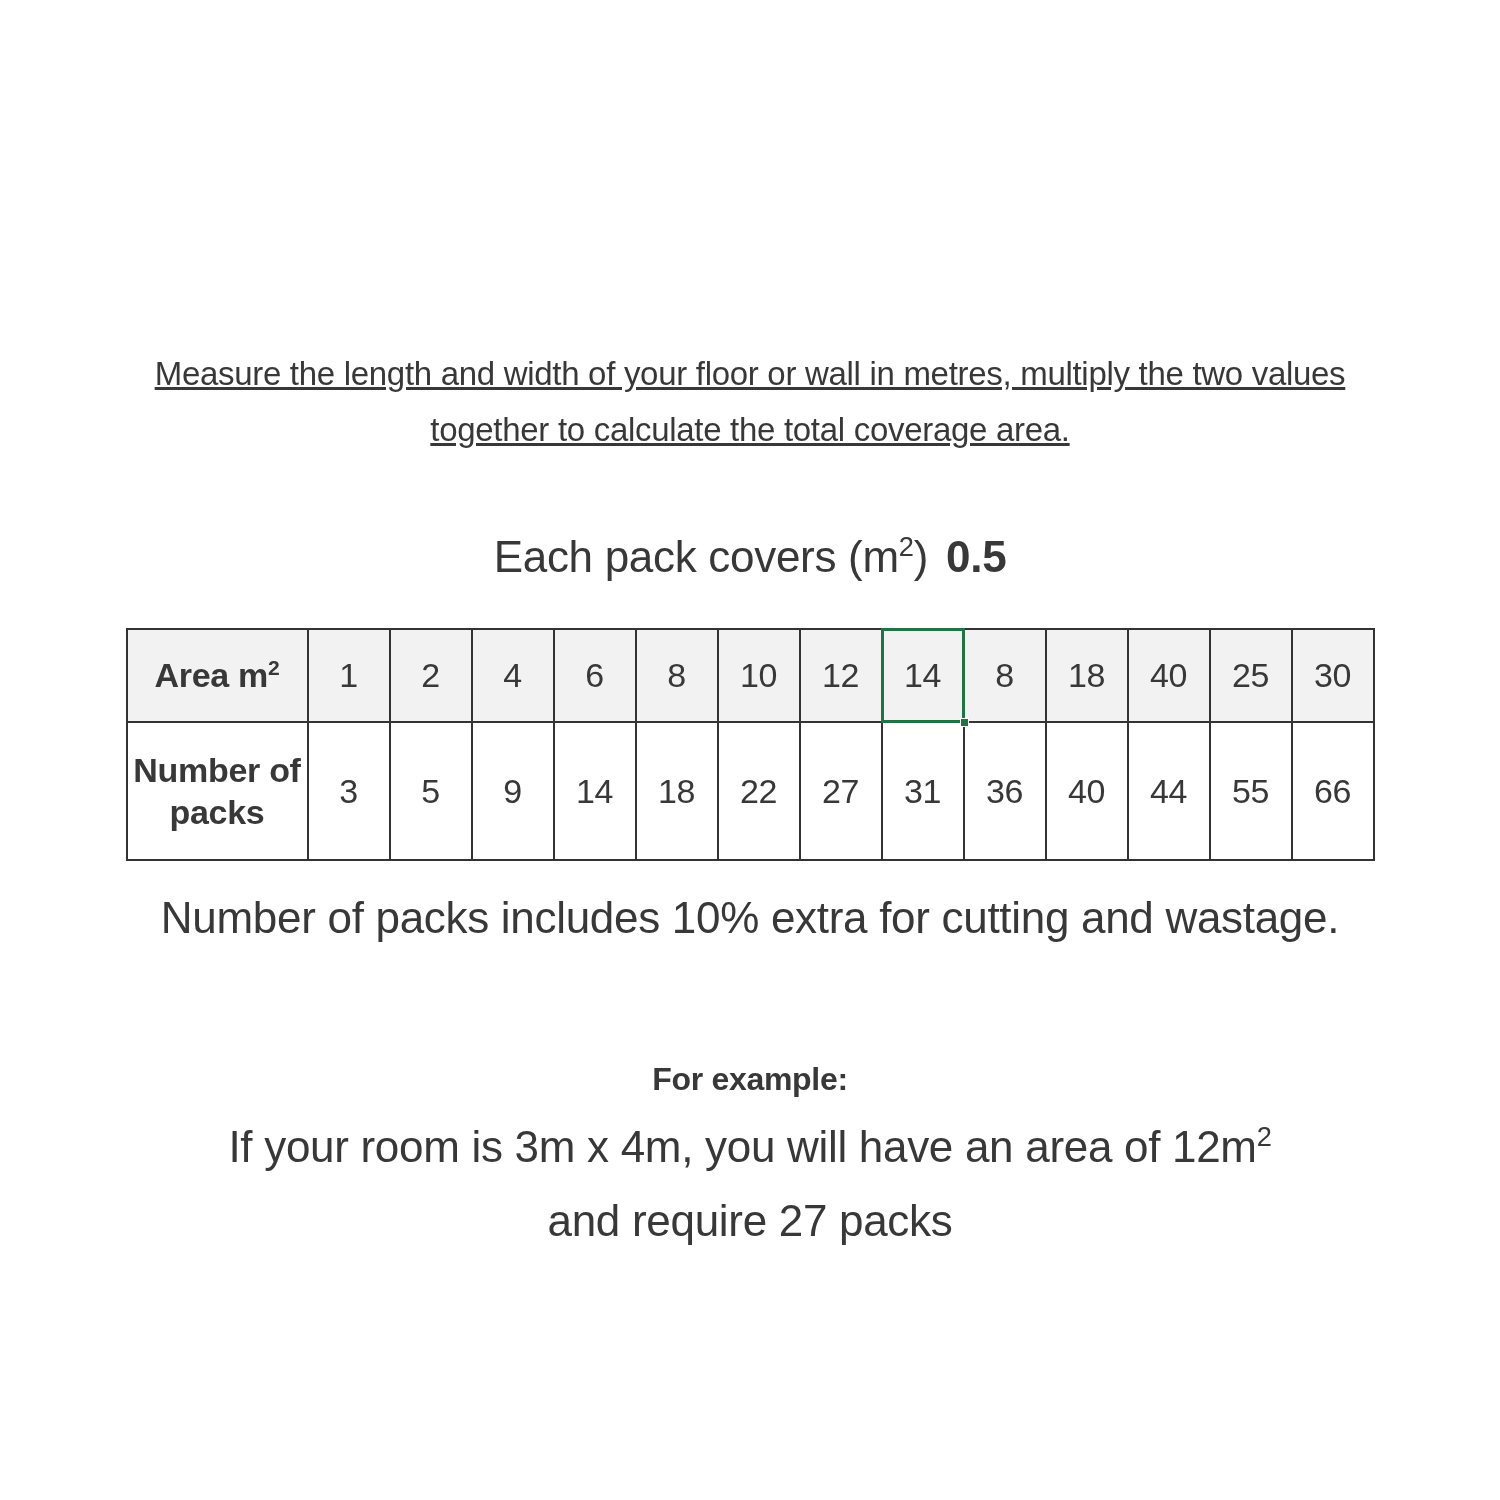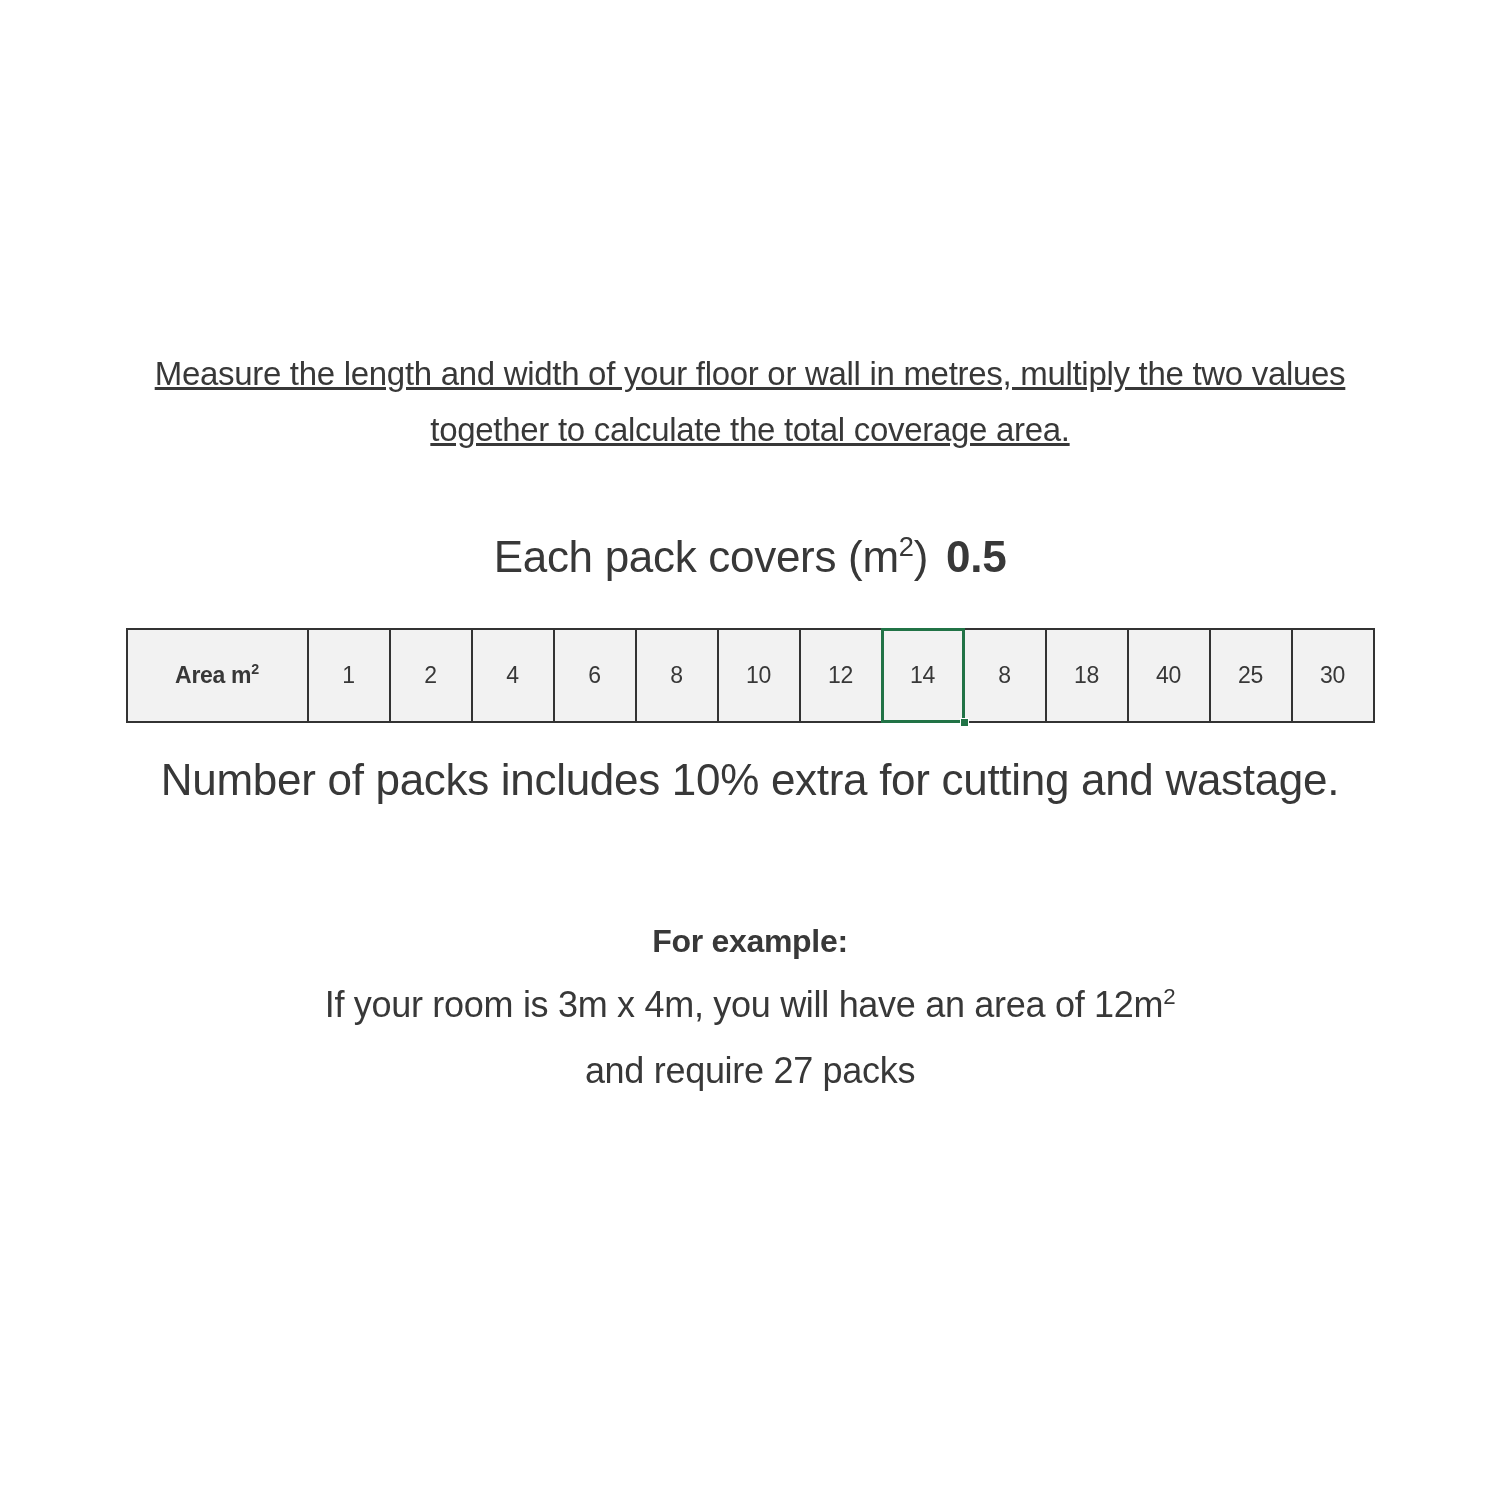--- a/index.html
+++ b/index.html
@@ -53,21 +53,21 @@
     font-weight: 700;
     margin-left: 18px;
   }
   table.packs-table {
     border-collapse: collapse;
     margin: 46px auto 0;
     table-layout: fixed;
   }
   table.packs-table td, table.packs-table th {
     border: 2px solid var(--grid);
-    font-size: 23px;
+    font-size: 34px;
     color: var(--ink);
     text-align: center;
     vertical-align: middle;
     padding: 0;
   }
   tr.area-row { height: 93px; }
   tr.area-row td, tr.area-row th { background: var(--head-bg); }
   tr.packs-row { height: 138px; }
   th.rowhead {
     width: 181px;
@@ -105,21 +105,21 @@
     margin: 118px auto 0;
     text-align: center;
   }
   .example-heading {
     margin: 16px;
     font-size: 32px;
     font-weight: 700;
   }
   .example-line {
     margin: 24px 0 0;
-    font-size: 36px;
+    font-size: 44px;
   }
 </style>
 </head>
 <body>
 
 <div class="page">
 
 
   <p class="intro">Measure the length and width of your floor or wall in metres, multiply the two values together to calculate the total coverage area.</p>
 
@@ -136,20 +136,36 @@
           <td class="num">8</td>
           <td class="num">10</td>
           <td class="num">12</td>
           <td class="num selected">14<span class="handle"></span></td>
           <td class="num">8</td>
           <td class="num">18</td>
           <td class="num">40</td>
           <td class="num">25</td>
           <td class="num">30</td>
         </tr>
+    <tr class="packs-row" id="packs-row">
+      <th class="rowhead">Number of packs</th>
+    <td class="num">3</td>
+          <td class="num">5</td>
+          <td class="num">9</td>
+          <td class="num">14</td>
+          <td class="num">18</td>
+          <td class="num">22</td>
+          <td class="num">27</td>
+          <td class="num">31</td>
+          <td class="num">36</td>
+          <td class="num">40</td>
+          <td class="num">44</td>
+          <td class="num">55</td>
+          <td class="num">66</td>
+        </tr>
   </tbody>
     </table>
 
   <p class="note">Number of packs includes 10% extra for cutting and wastage.</p>
 
   <div class="example">
     <p class="example-heading">For example:</p>
     <p class="example-line"><span>If your room is 3m x 4m, you will have an area of 12m</span><sup>2</sup></p>
     <p class="example-line">and require 27 packs</p>
   </div>

